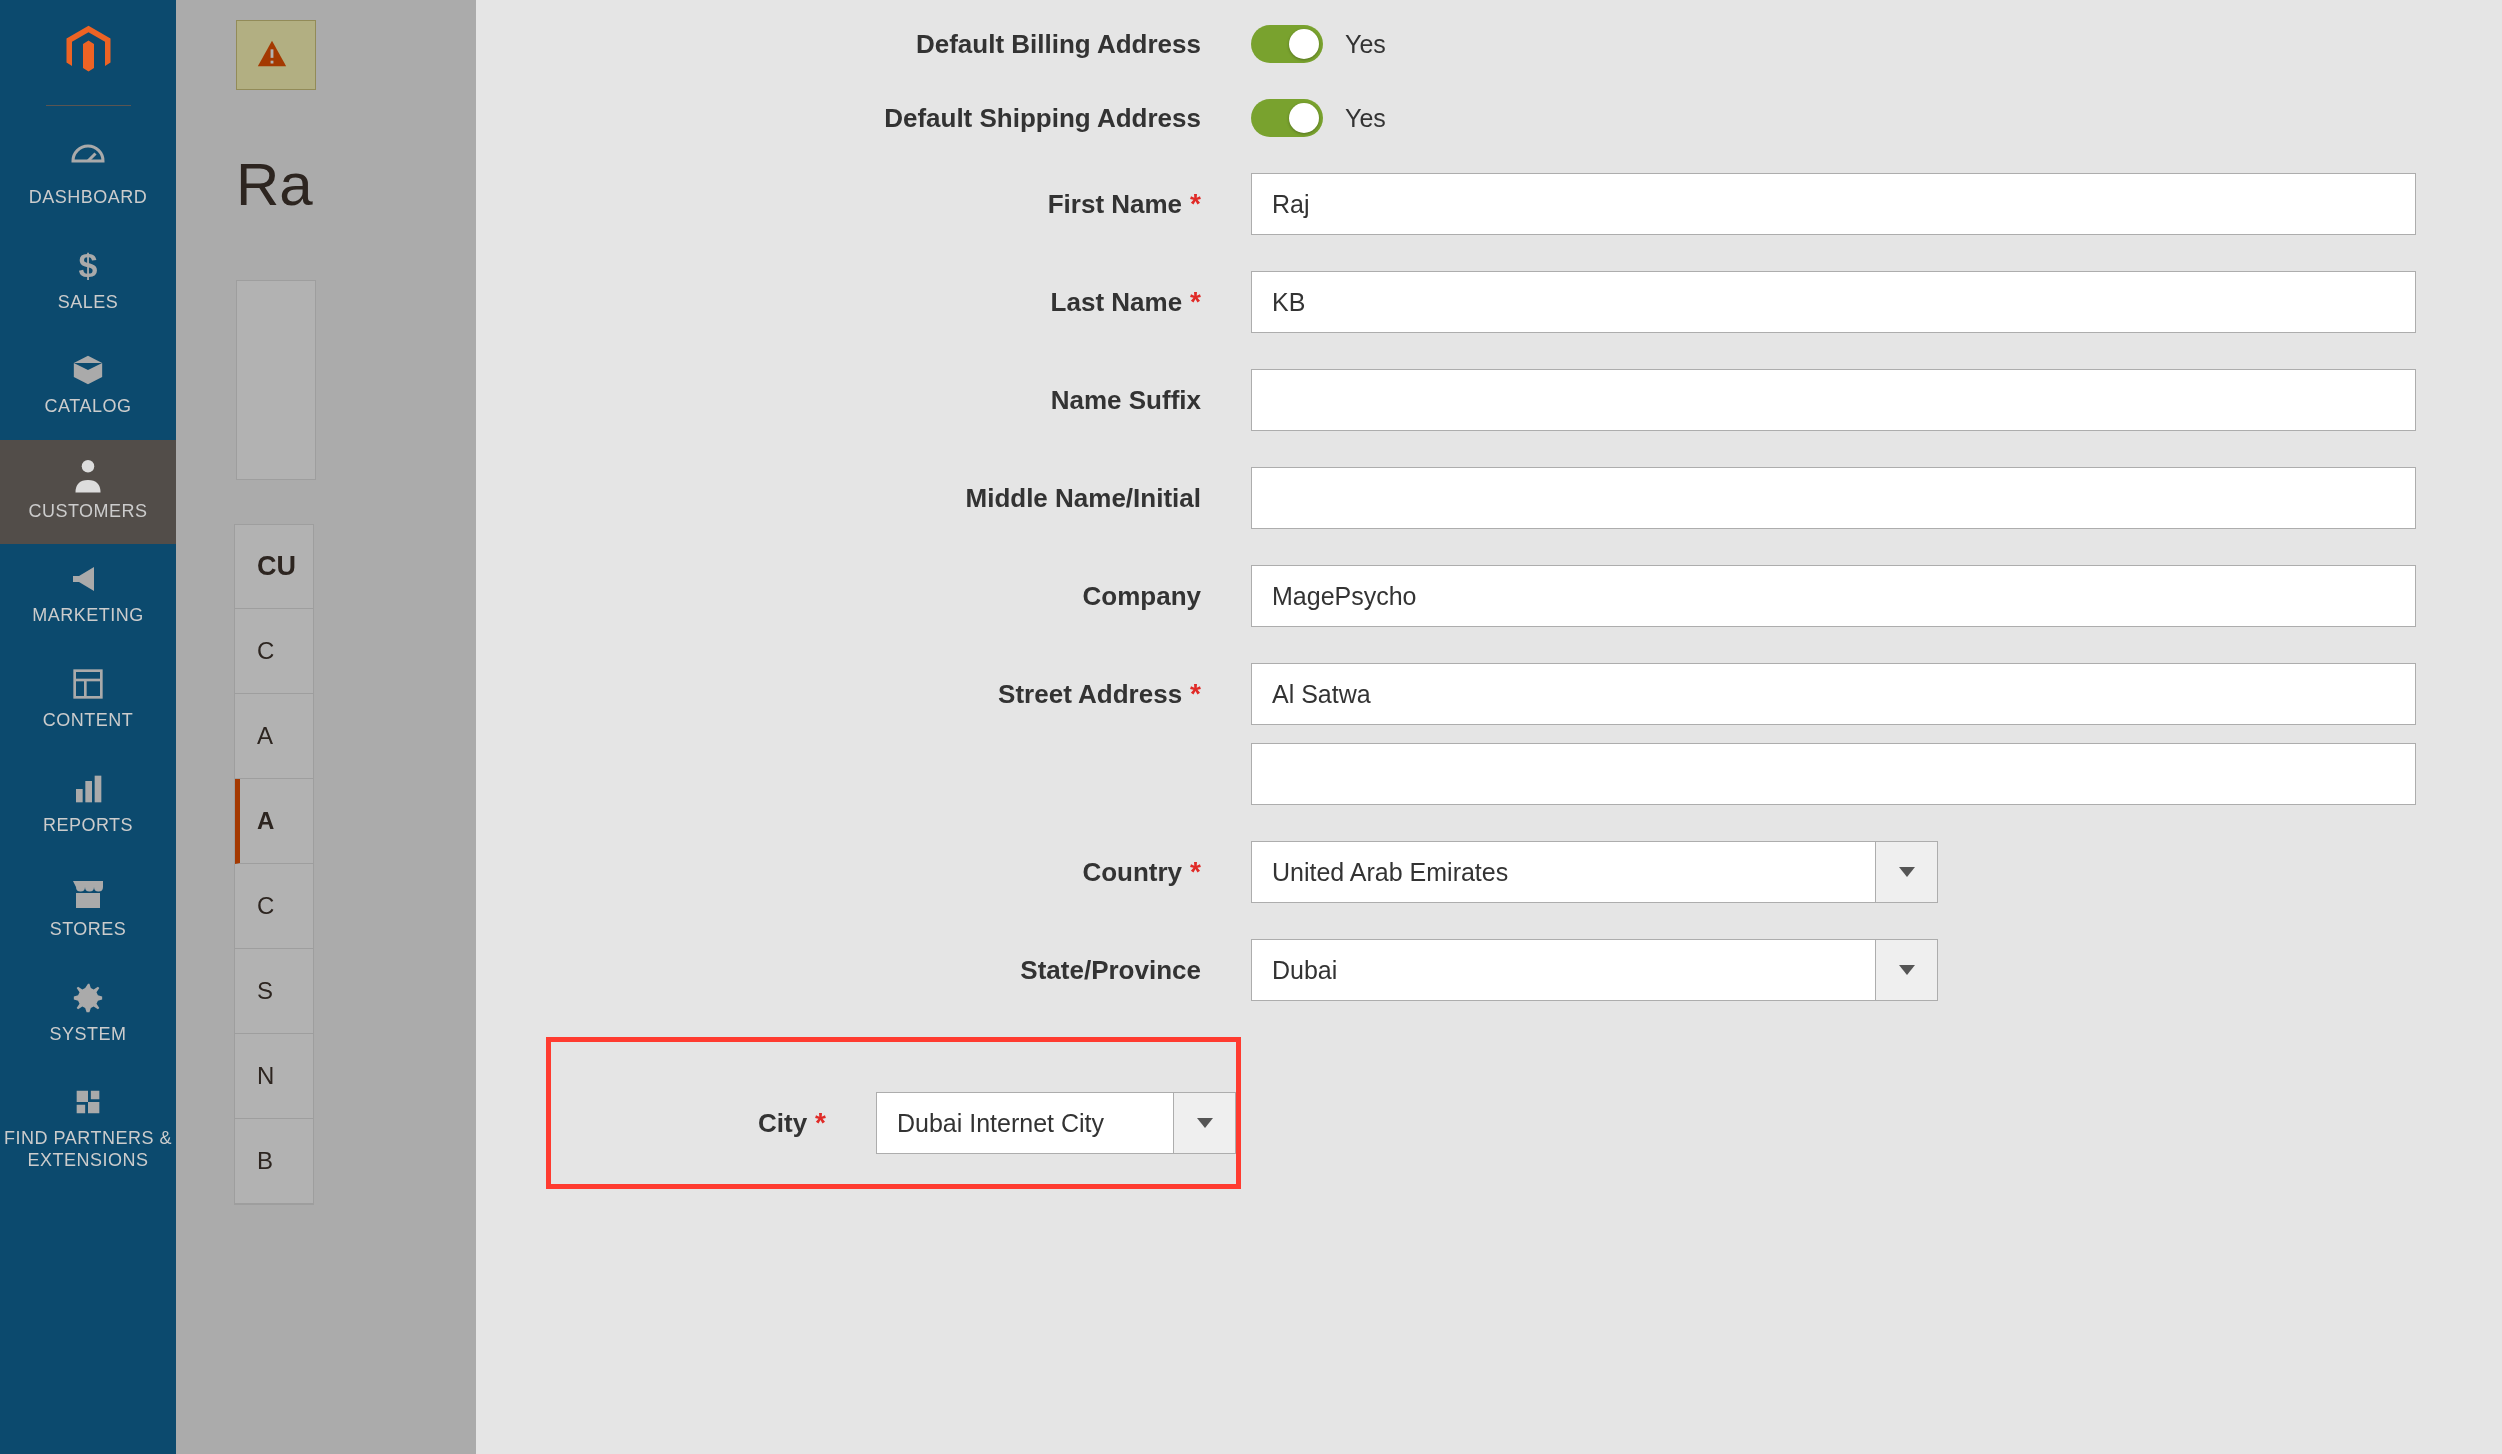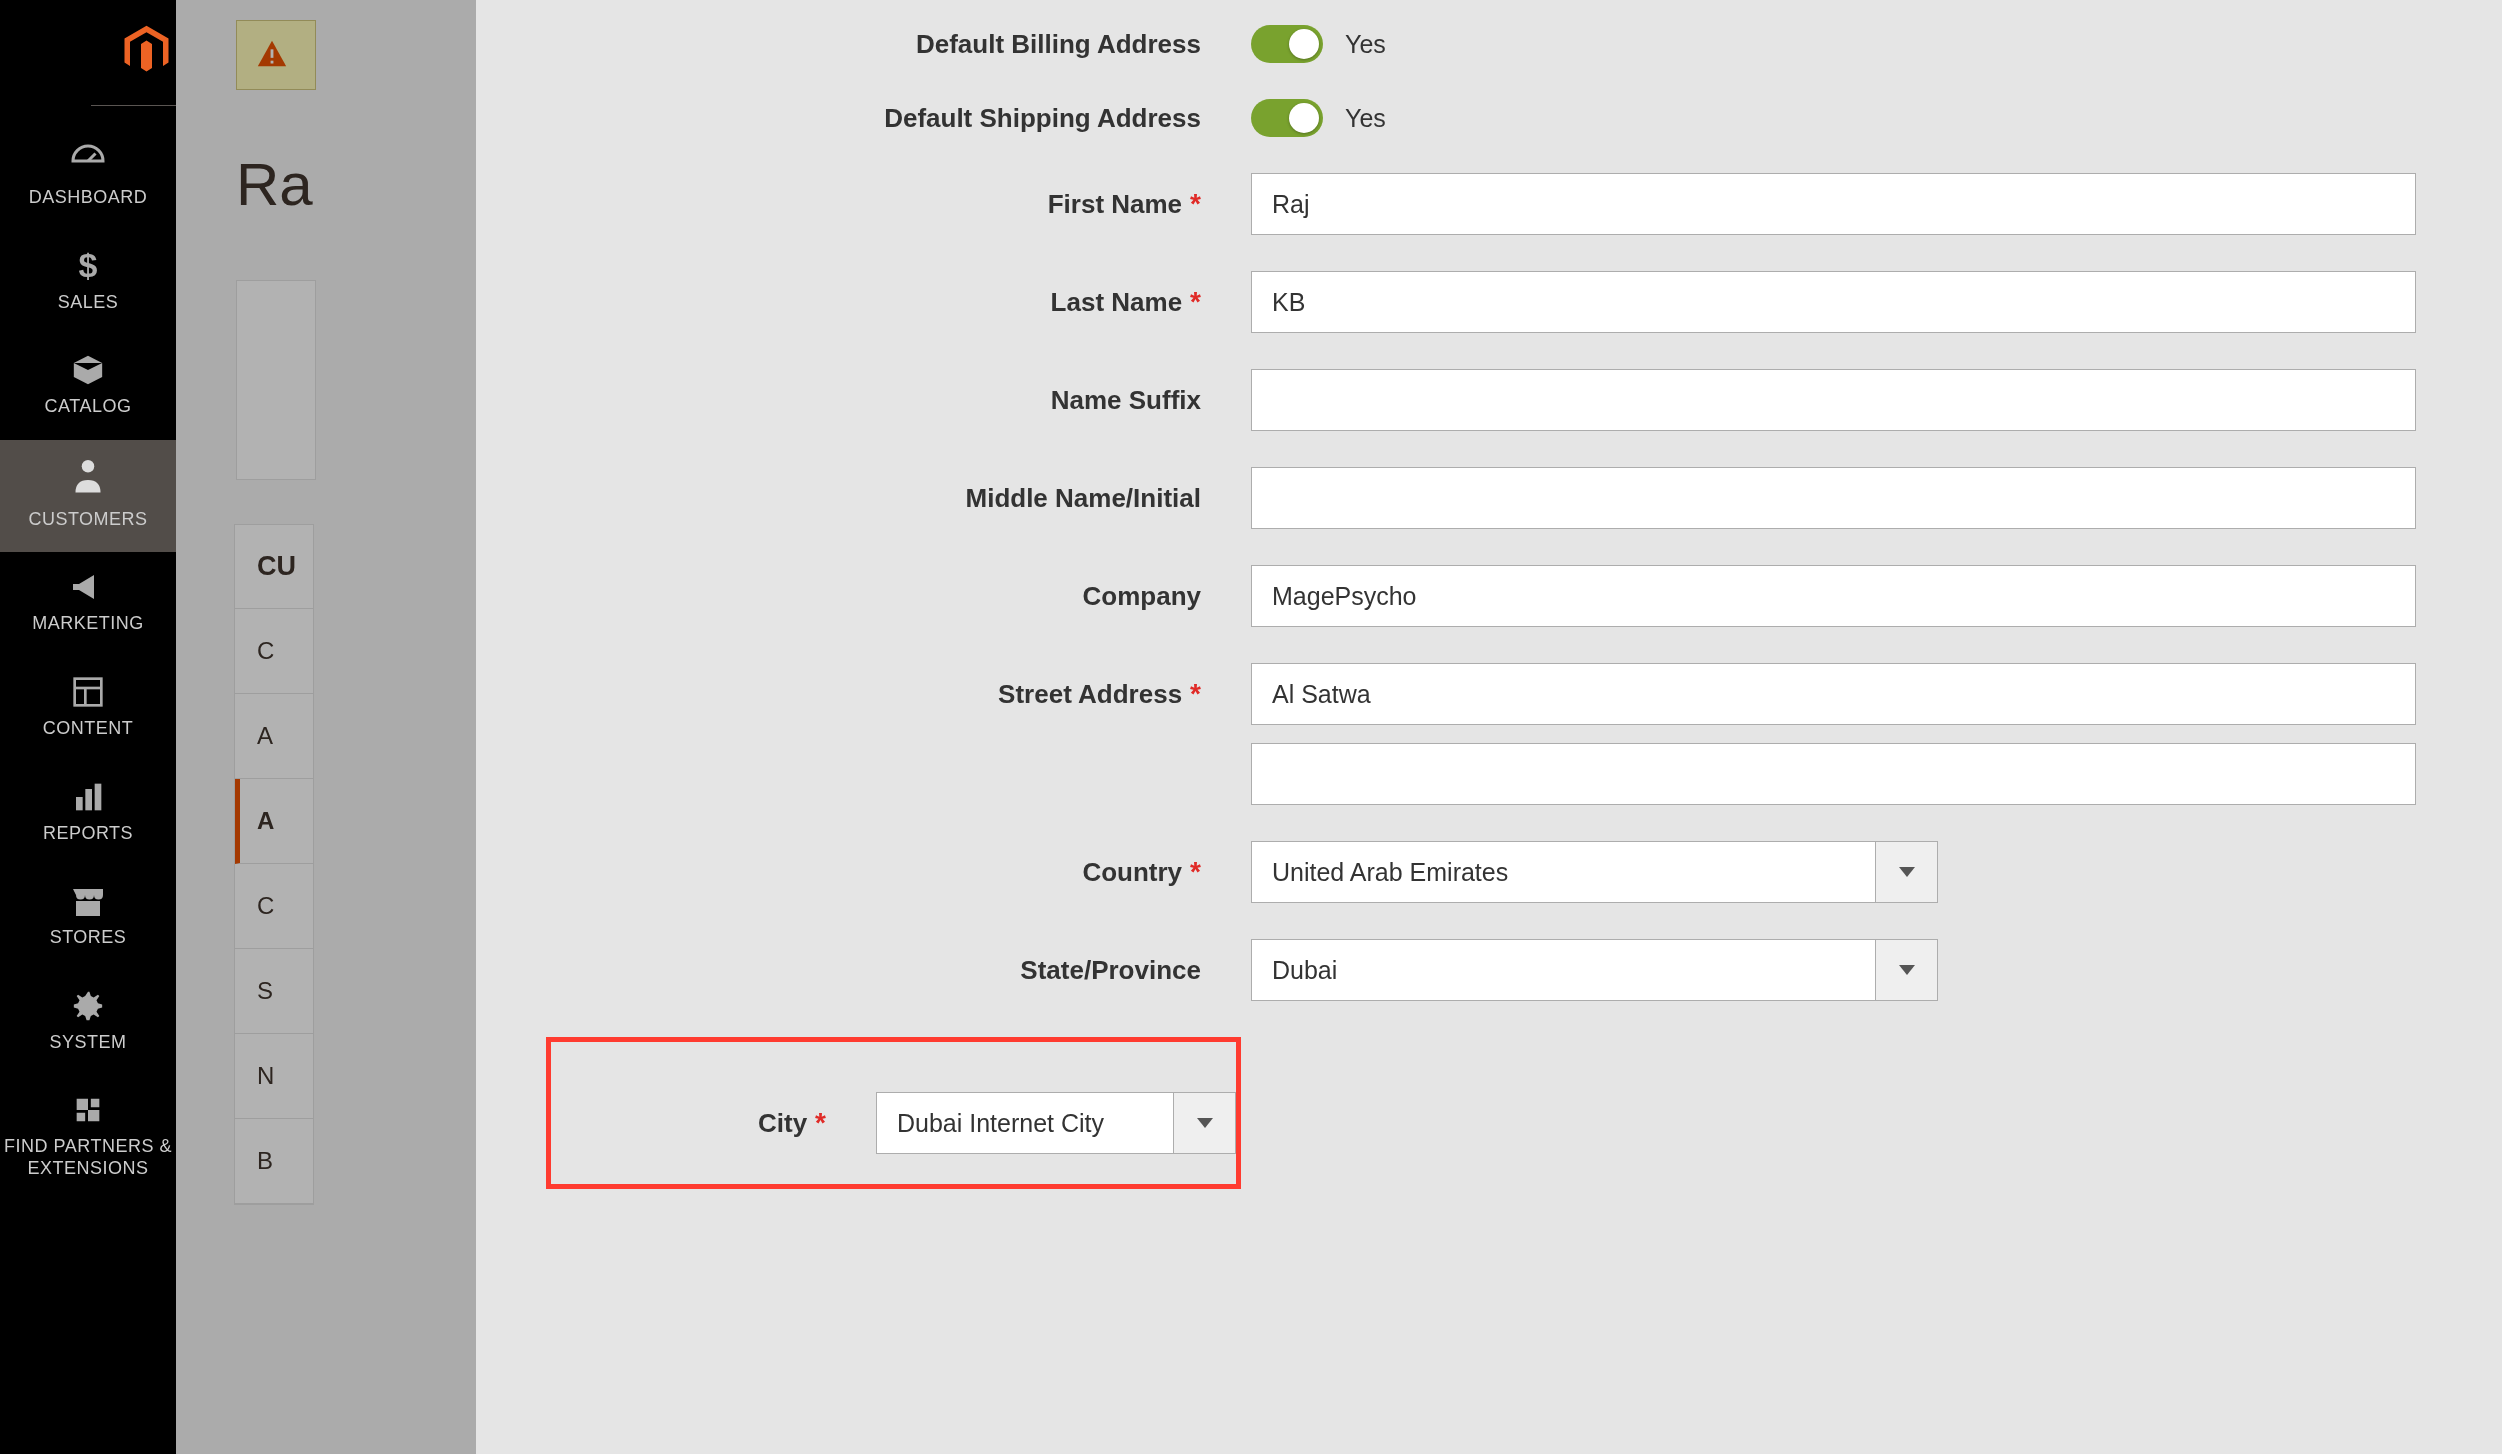--- a/index.html
+++ b/index.html
@@ -1,26 +1,26 @@
 <!DOCTYPE html>
 <html><head>
   <meta charset="utf-8">
   <style>
     * { box-sizing: border-box; margin: 0; padding: 0; }
     body { font-family: -apple-system, BlinkMacSystemFont, 'Segoe UI', Helvetica, Arial, sans-serif; background: #fff; overflow: hidden; }
     
     .app-container { display: flex; width: 2502px; height: 1454px; position: relative; }
     
     
-    .sidebar { width: 176px; background: #000000; flex-shrink: 0; display: flex; flex-direction: column; align-items: flex-end; padding-top: 20px; }
+    .sidebar { width: 176px; background: #0c4a6e; flex-shrink: 0; display: flex; flex-direction: column; align-items: center; padding-top: 20px; }
     .sidebar-logo { width: 60px; height: 60px; display: flex; align-items: center; justify-content: center; margin-bottom: 15px; }
     .sidebar-logo svg { width: 55px; height: 55px; }
     .sidebar-divider { width: 85px; height: 1px; background: #5a5552; margin: 10px 0 20px; }
     .sidebar-item { width: 100%; display: flex; flex-direction: column; align-items: center; padding: 15px 0 22px; cursor: pointer; color: #aaa; }
-    .sidebar-item.active { background: #524d49; gap: 8px; }
+    .sidebar-item.active { background: #524d49; }
     .sidebar-item-icon { width: 40px; height: 40px; display: flex; align-items: center; justify-content: center; margin-bottom: 6px; }
     .sidebar-item-label { font-size: 18px; letter-spacing: 0.5px; color: #ccc; text-align: center; line-height: 1.2; }
     
     
     .bg-layer { position: absolute; left: 176px; top: 0; right: 0; bottom: 0; background: #f5f5f5; }
     .bg-alert { position: absolute; left: 60px; top: 20px; width: 80px; height: 70px; background: #fffbbb; border: 1px solid #d1c77f; display: flex; align-items: center; padding-left: 18px; }
     .bg-title { position: absolute; left: 60px; top: 150px; font-size: 60px; color: #41362f; font-weight: 400; }
     .bg-panel-top { position: absolute; left: 60px; top: 280px; width: 80px; height: 200px; background: #fff; border: 1px solid #e3e3e3; }
     .bg-panel-list { position: absolute; left: 58px; top: 524px; width: 80px; background: #fff; border: 1px solid #e3e3e3; }
     .bg-tab-header { padding: 26px 22px; font-size: 27px; font-weight: 600; color: #41362f; border-bottom: 1px solid #e3e3e3; }

